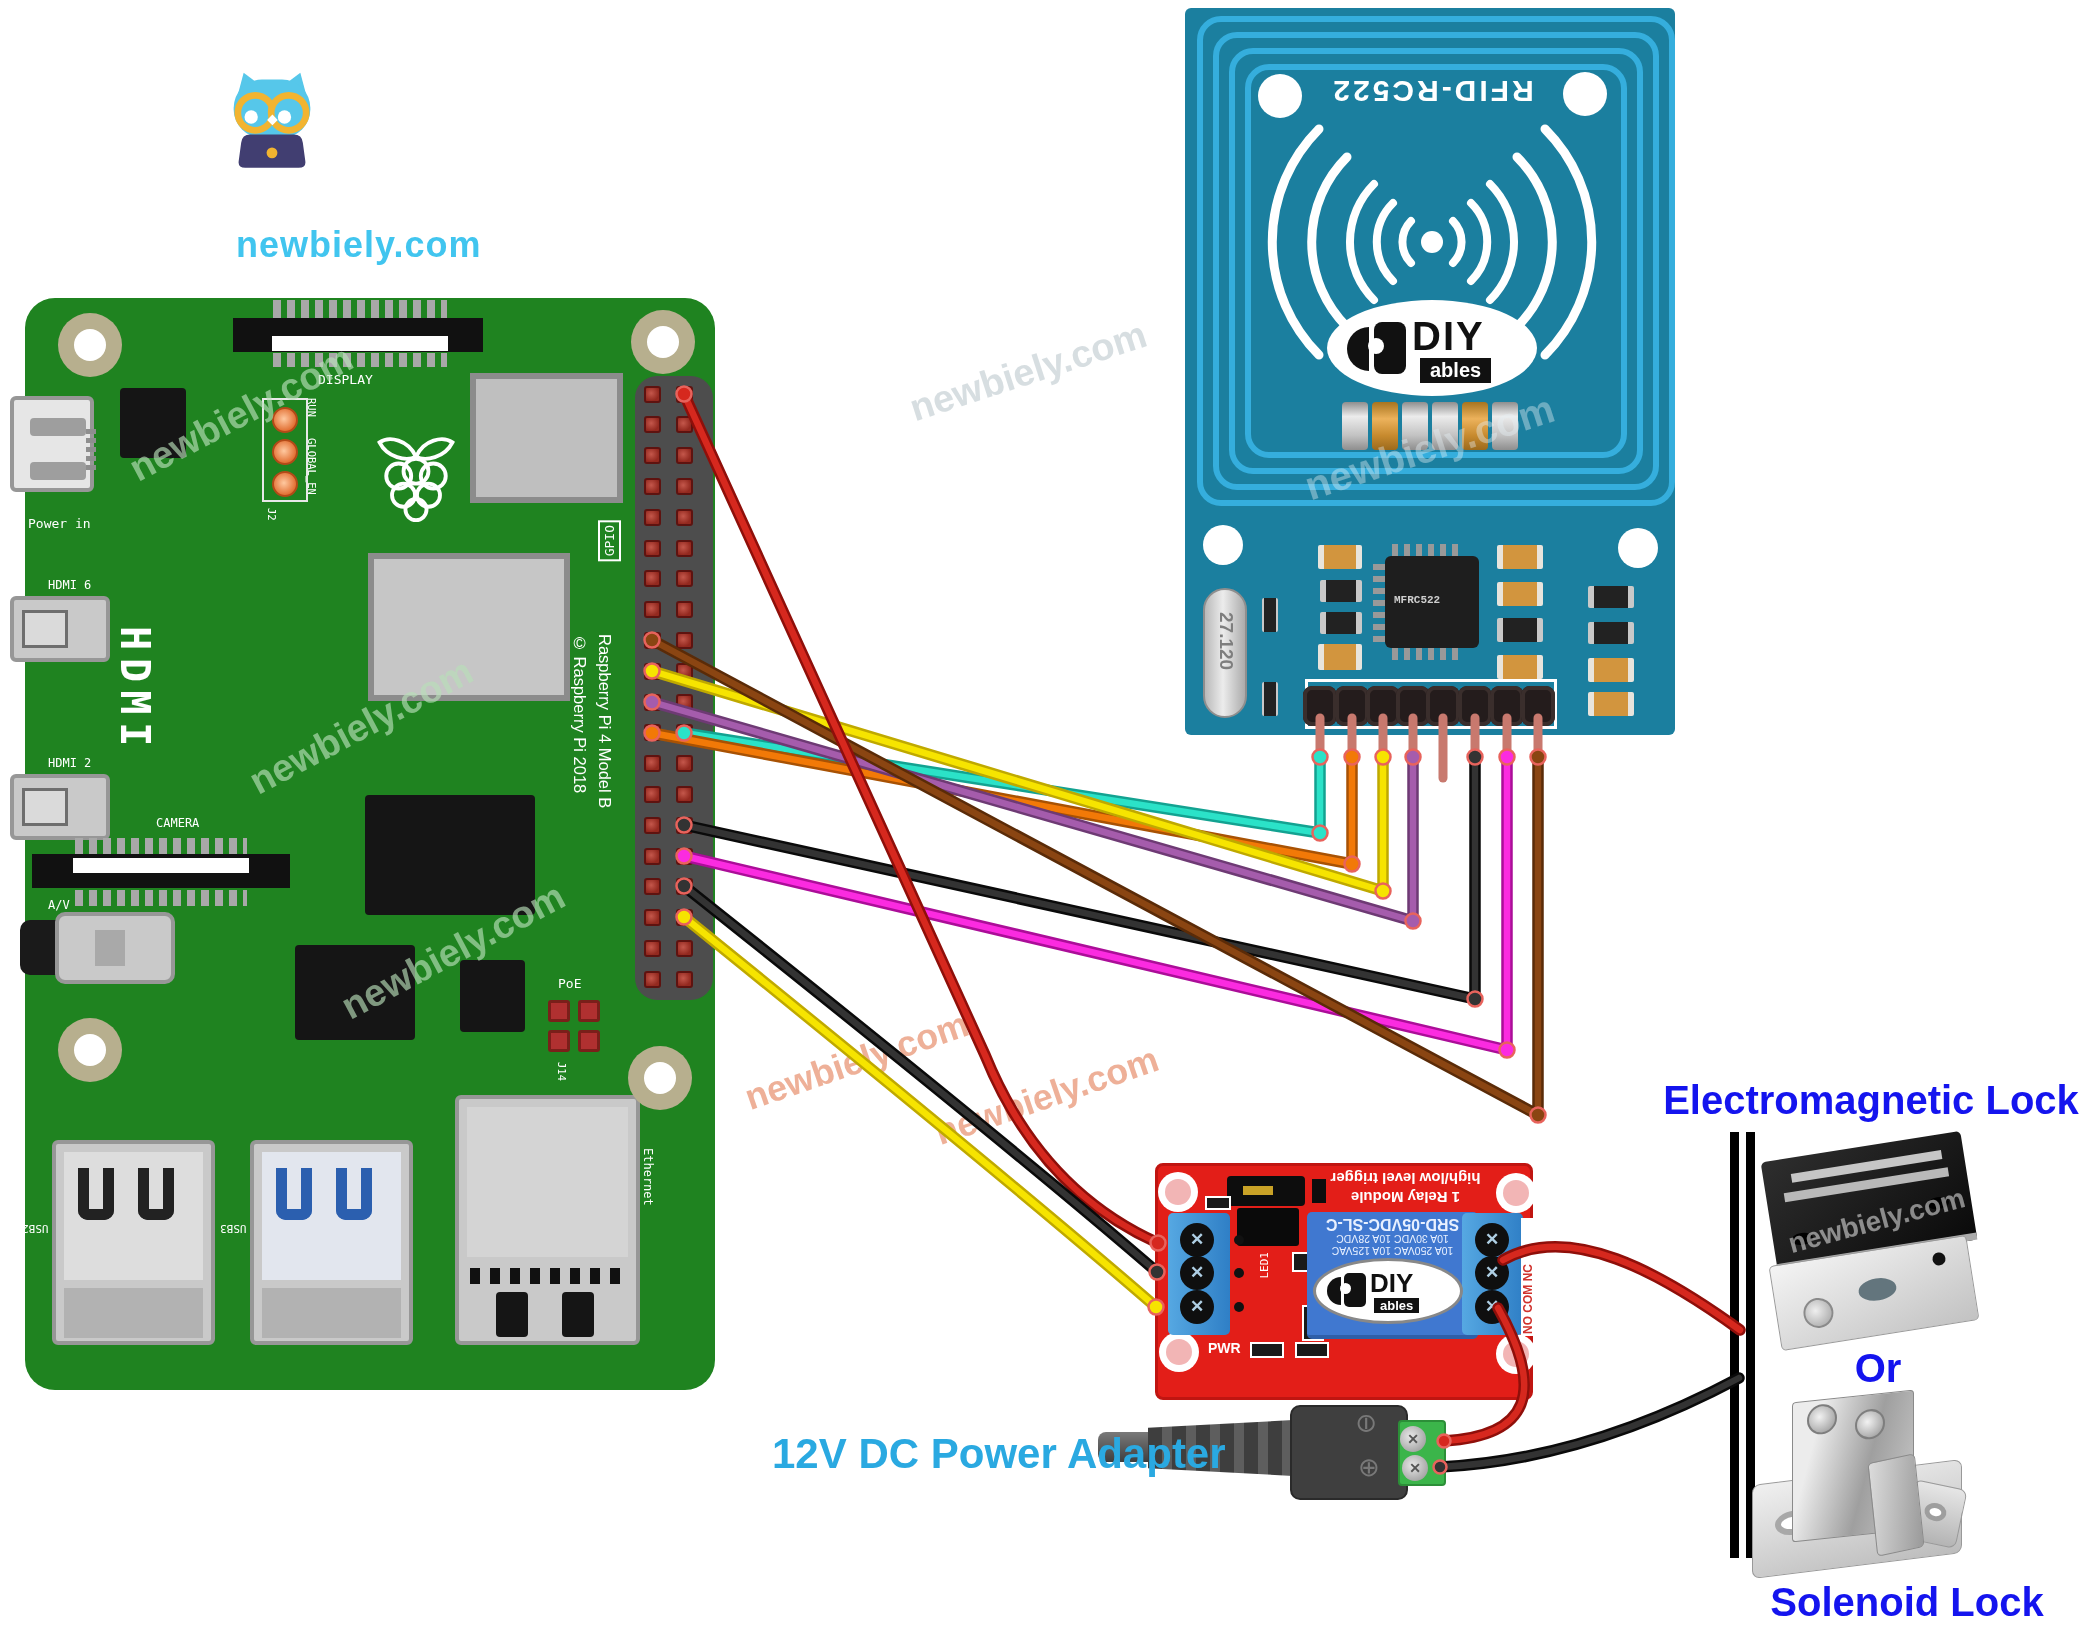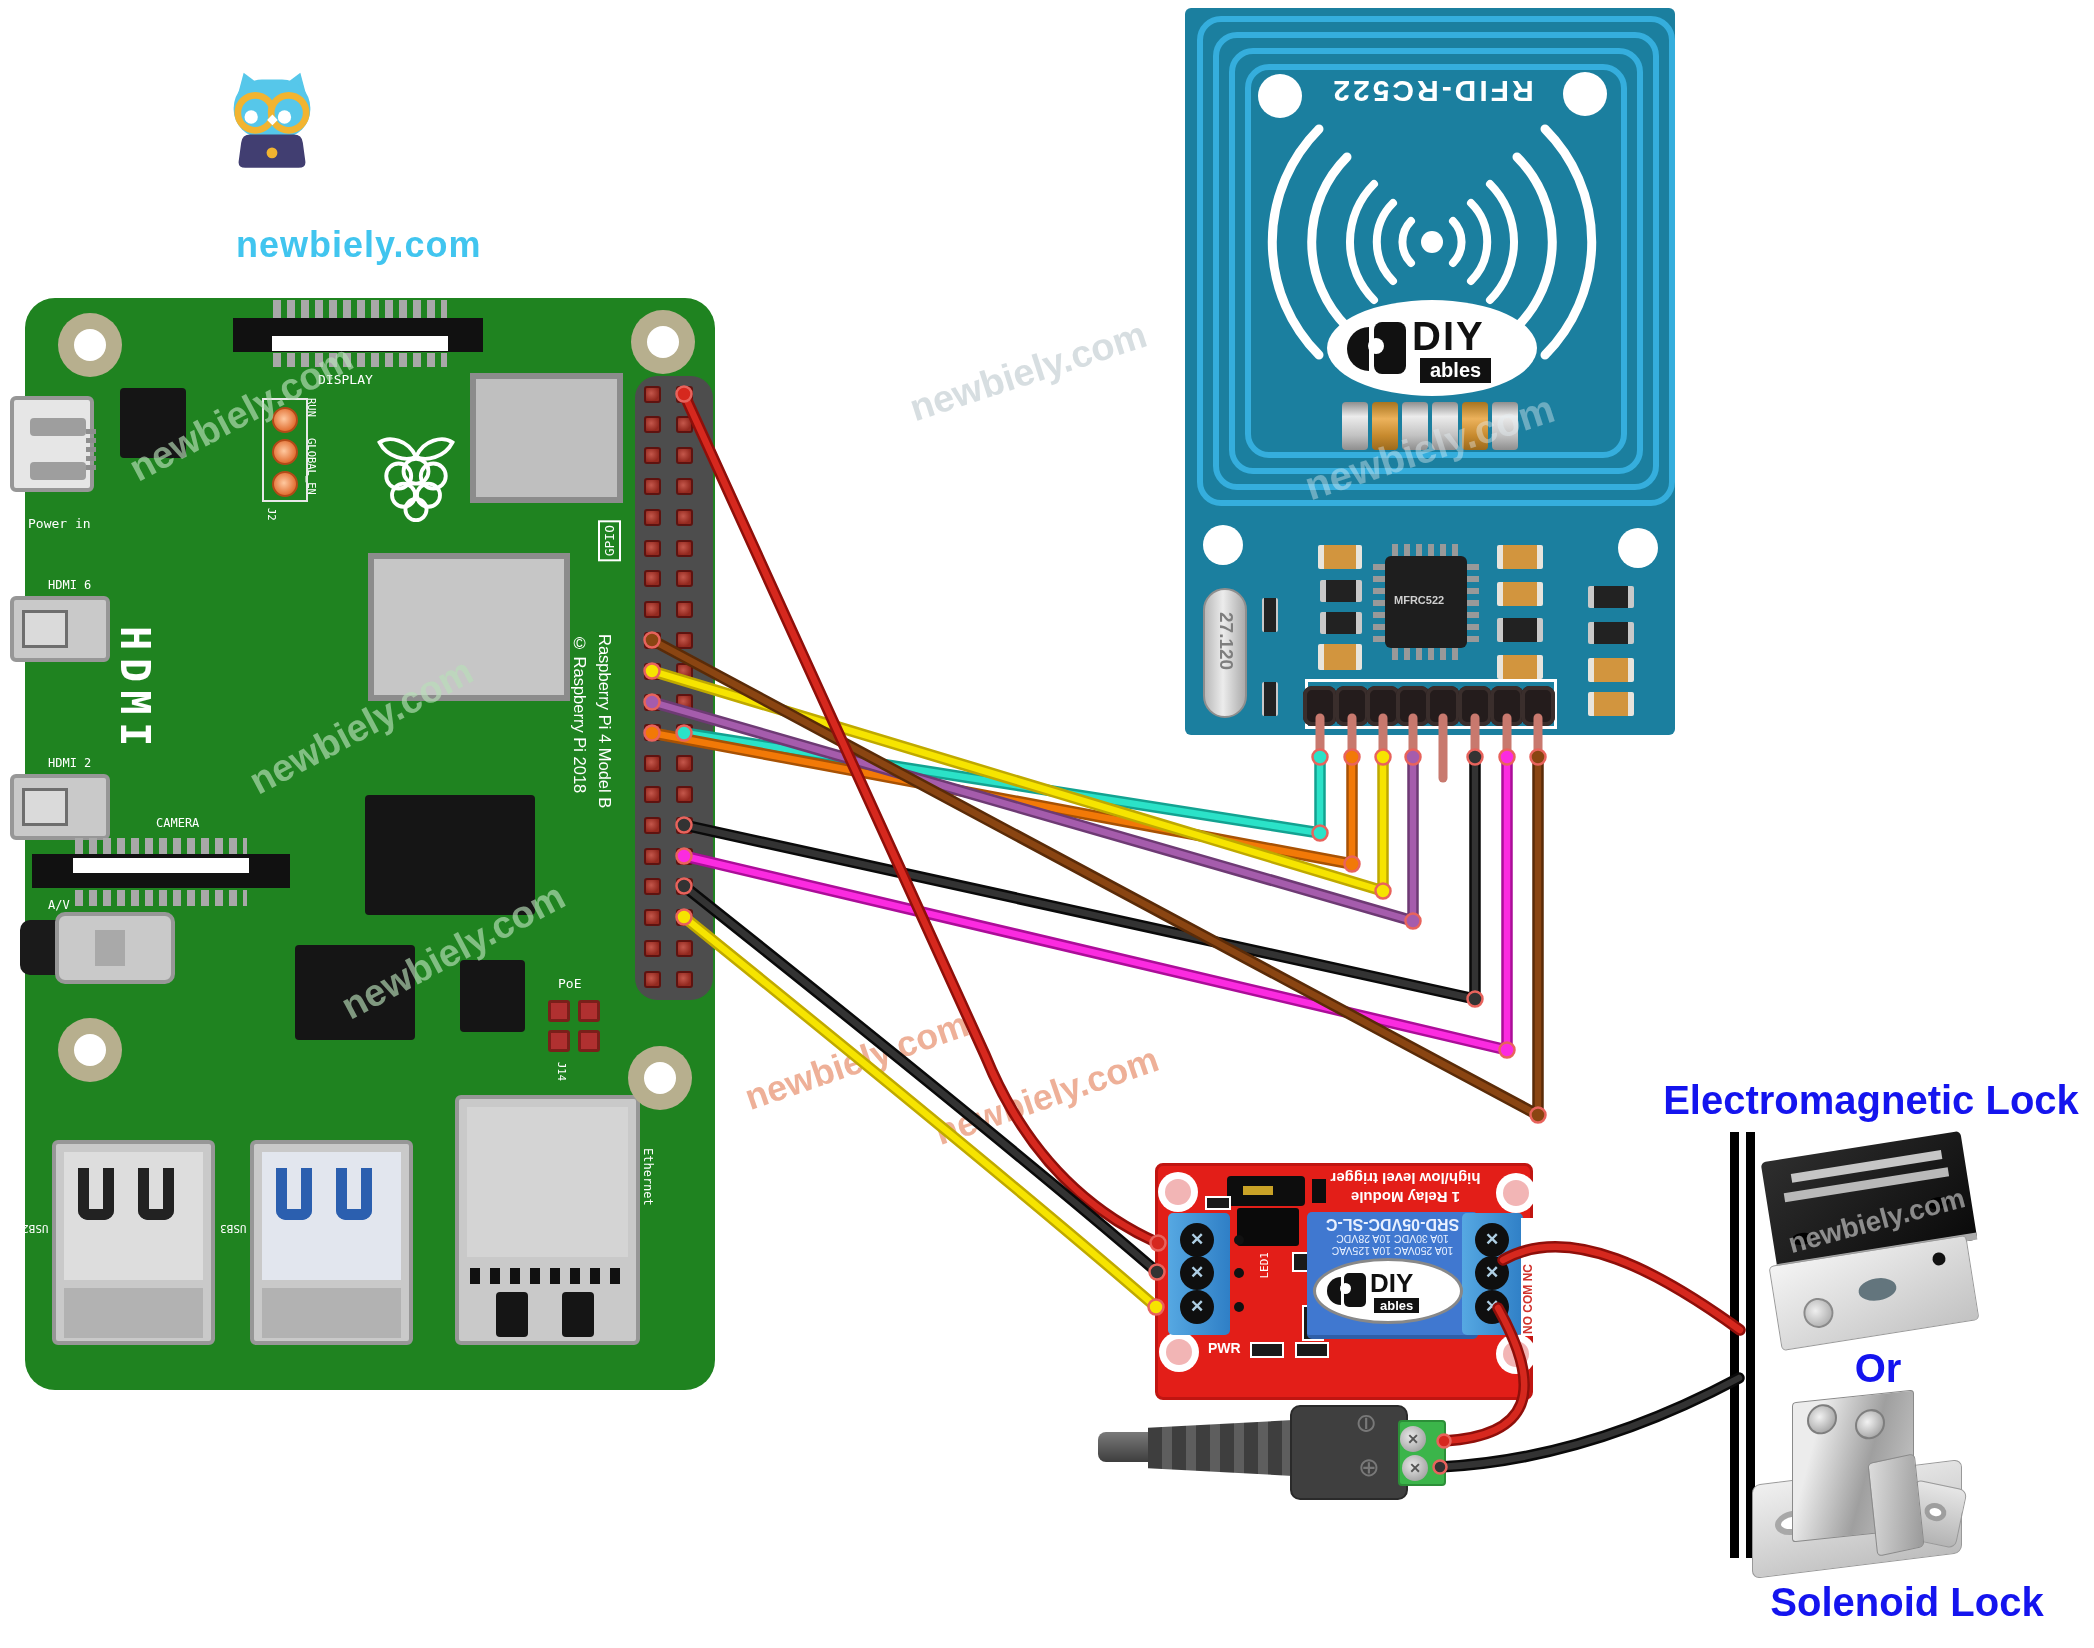--- a/index.html
+++ b/index.html
@@ -248,21 +248,21 @@
     
     <div class="abs" style="left:1203px;top:588px;width:44px;height:130px;background:linear-gradient(90deg,#B9B9B9,#ECECEC 45%,#ABABAB);border:2px solid #8E8E8E;border-radius:22px;box-sizing:border-box;z-index:2;">
       <span class="vrl" style="position:absolute;left:10px;top:22px;color:#7E7E7E;font-size:19px;font-weight:bold;">27.120</span>
     </div>
 
     
     <div class="abs" style="left:1392px;top:544px;width:70px;height:12px;background:repeating-linear-gradient(90deg,#999 0 6px,transparent 6px 12px);z-index:2;"></div>
     <div class="abs" style="left:1392px;top:648px;width:70px;height:12px;background:repeating-linear-gradient(90deg,#999 0 6px,transparent 6px 12px);z-index:2;"></div>
     <div class="abs" style="left:1373px;top:562px;width:12px;height:80px;background:repeating-linear-gradient(0deg,#999 0 6px,transparent 6px 12px);z-index:2;"></div>
     <div class="abs" style="left:1467px;top:562px;width:12px;height:80px;background:repeating-linear-gradient(0deg,#999 0 6px,transparent 6px 12px);z-index:2;"></div>
-    <div class="abs" style="left:1385px;top:556px;width:82px;height:92px;background:#1E1E1E;border-radius:6px;z-index:2;">
+    <div class="abs" style="left:1385px;top:556px;width:94px;height:92px;background:#1E1E1E;border-radius:6px;z-index:2;font-family:Liberation Mono, monospace;">
       <span class="lbl" style="position:absolute;left:9px;top:38px;color:#CFCFCF;font-size:11px;font-weight:bold;">MFRC522</span>
     </div>
 
     
     <div class="smd gold" style="left:1318px;top:545px;width:44px;height:24px;"></div>
     <div class="smd dark" style="left:1320px;top:580px;width:42px;height:22px;"></div>
     <div class="smd dark" style="left:1320px;top:612px;width:42px;height:22px;"></div>
     <div class="smd gold" style="left:1318px;top:644px;width:44px;height:26px;"></div>
     <div class="smd gold" style="left:1497px;top:545px;width:46px;height:24px;"></div>
     <div class="smd gold" style="left:1497px;top:582px;width:46px;height:24px;"></div>
@@ -362,20 +362,21 @@
   <div class="grp">
     <div class="abs" style="left:1098px;top:1432px;width:54px;height:30px;background:linear-gradient(#7A7A7A,#3E3E3E);border-radius:8px 0 0 8px;z-index:4;"></div>
     <div class="abs" style="left:1148px;top:1420px;width:145px;height:56px;background:repeating-linear-gradient(90deg,#3E3E3E 0 14px,#5E5E5E 14px 24px);clip-path:polygon(0 14%,100% 0,100% 100%,0 86%);z-index:4;"></div>
     <div class="abs" style="left:1290px;top:1405px;width:118px;height:95px;background:#3F3F3F;border:2px solid #2A2A2A;border-radius:10px;box-sizing:border-box;z-index:4;"></div>
     <div class="lbl" style="left:1356px;top:1408px;color:#787878;font-size:26px;z-index:5;transform:rotate(90deg);">⊖</div>
     <div class="lbl" style="left:1358px;top:1452px;color:#787878;font-size:26px;z-index:5;">⊕</div>
     <div class="abs" style="left:1398px;top:1420px;width:48px;height:66px;background:#3BB54A;border:2px solid #2C8F38;border-radius:4px;box-sizing:border-box;z-index:4;"></div>
     <div class="abs" style="left:1400px;top:1426px;width:26px;height:26px;border-radius:50%;background:radial-gradient(circle at 40% 40%,#E8E8E8,#8E8E8E);color:#555;font-size:14px;font-weight:bold;line-height:26px;text-align:center;z-index:5;">✕</div>
     <div class="abs" style="left:1402px;top:1455px;width:26px;height:26px;border-radius:50%;background:radial-gradient(circle at 40% 40%,#E8E8E8,#8E8E8E);color:#555;font-size:14px;font-weight:bold;line-height:26px;text-align:center;z-index:5;">✕</div>
   </div>
+  <div class="lbl" style="left:772px;top:1430px;font-size:42px;font-weight:bold;color:#2AA9E1;">12V DC Power Adapter</div>
 
   
   <div class="grp">
     <div class="bar" style="left:1730px;top:1132px;height:426px;"></div>
     <div class="bar" style="left:1746px;top:1132px;height:426px;"></div>
 
     <div class="blue-label" style="left:1648px;top:1078px;width:446px;">Electromagnetic Lock</div>
 
     
     <div class="abs" style="left:1768px;top:1146px;width:202px;height:110px;background:linear-gradient(145deg,#2E2E2E,#0A0A0A);transform:rotate(-9deg);border-radius:5px;z-index:2;">

